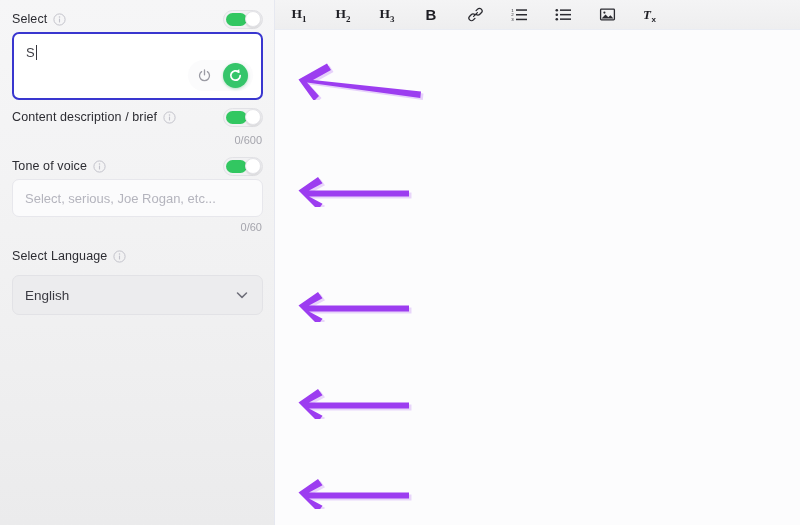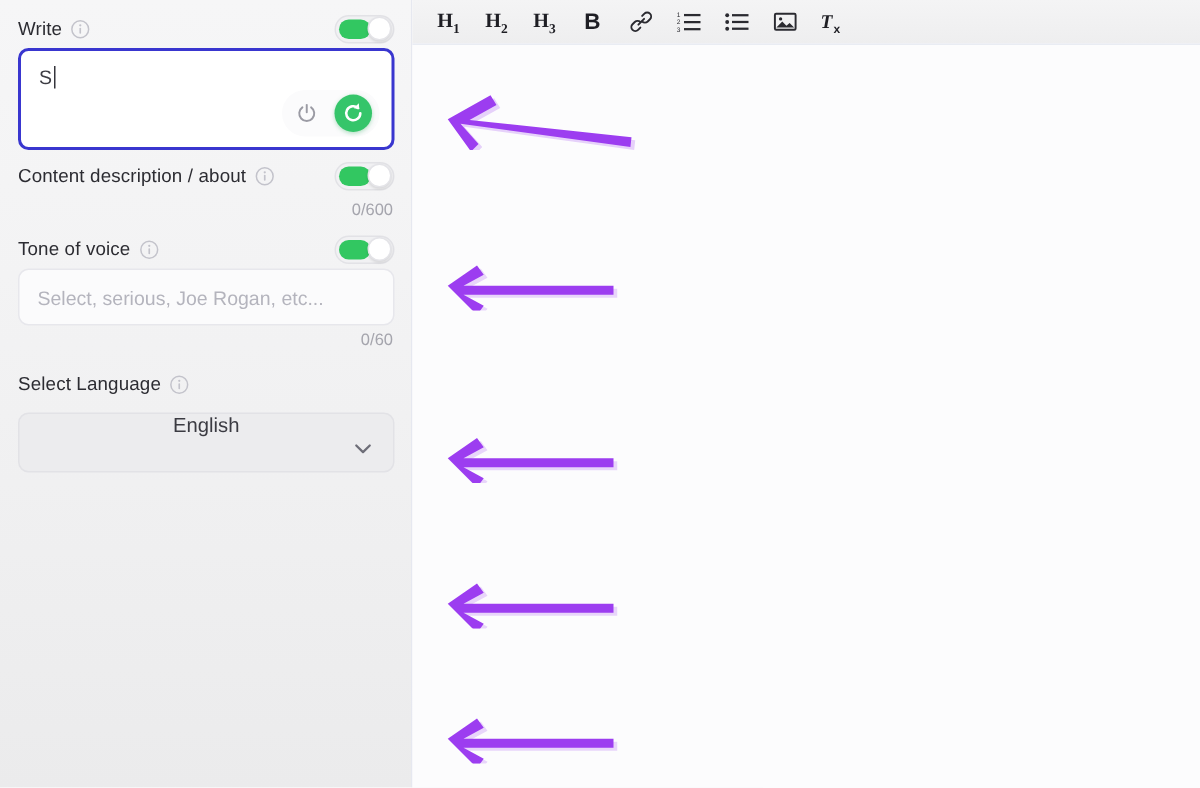--- a/index.html
+++ b/index.html
@@ -222,21 +222,21 @@
     height: 525px;
     background: #fcfcfd;
     display: flex;
     flex-direction: column;
   }
   .toolbar {
     height: 30px;
     box-sizing: border-box;
     display: flex;
     align-items: center;
-    gap: 0px;
+    gap: 12px;
     padding-left: 8px;
     background: linear-gradient(180deg, #f4f4f5 0%, #eeeeef 100%);
     border-bottom: 1px solid #e9ecf3;
   }
   .tool-btn {
     width: 32px;
     height: 26px;
     display: flex;
     align-items: center;
     justify-content: center;
@@ -274,21 +274,21 @@
 </style>
 </head>
 <body>
 
 <div id="app">
 
   <aside class="sidebar">
 
     <div class="field-group" style="padding-top:6px;">
       <div class="field-head">
-        <span class="field-label">Write</span>
+        <span class="field-label">Select</span>
         <span class="info-icon">
           <svg width="13" height="13" viewBox="0 0 13 13">
             <circle cx="6.5" cy="6.5" r="5.6" fill="none" stroke="#c3c3cb" stroke-width="1"></circle>
             <circle cx="6.5" cy="3.9" r="0.75" fill="#c3c3cb"></circle>
             <rect x="5.95" y="5.5" width="1.1" height="4" rx="0.5" fill="#c3c3cb"></rect>
           </svg>
         </span>
         <div class="toggle">
           <div class="track-fill"></div>
           <div class="knob"></div>
@@ -309,21 +309,21 @@
               <path d="M13.2 8.5a4.7 4.7 0 1 1-1.5-3.45" fill="none" stroke="#ffffff" stroke-width="1.7" stroke-linecap="round"></path>
               <path d="M12.2 1.9 L12.5 5.6 L8.9 5.1 Z" fill="#ffffff"></path>
             </svg>
           </div>
         </div>
       </div>
     </div>
 
     <div class="field-group" style="margin-top:4px;">
       <div class="field-head">
-        <span class="field-label">Content description / about</span>
+        <span class="field-label">Content description / brief</span>
         <span class="info-icon">
           <svg width="13" height="13" viewBox="0 0 13 13">
             <circle cx="6.5" cy="6.5" r="5.6" fill="none" stroke="#c3c3cb" stroke-width="1"></circle>
             <circle cx="6.5" cy="3.9" r="0.75" fill="#c3c3cb"></circle>
             <rect x="5.95" y="5.5" width="1.1" height="4" rx="0.5" fill="#c3c3cb"></rect>
           </svg>
         </span>
         <div class="toggle">
           <div class="track-fill"></div>
           <div class="knob"></div>
@@ -358,21 +358,21 @@
       <div class="field-head">
         <span class="field-label">Select Language</span>
         <span class="info-icon">
           <svg width="13" height="13" viewBox="0 0 13 13">
             <circle cx="6.5" cy="6.5" r="5.6" fill="none" stroke="#c3c3cb" stroke-width="1"></circle>
             <circle cx="6.5" cy="3.9" r="0.75" fill="#c3c3cb"></circle>
             <rect x="5.95" y="5.5" width="1.1" height="4" rx="0.5" fill="#c3c3cb"></rect>
           </svg>
         </span>
       </div>
-      <div class="select-box" style="margin-top:6px;flex-direction:column;">
+      <div class="select-box" style="margin-top:6px;">
         <span class="select-value">English</span>
         <span class="chev">
           <svg width="16" height="16" viewBox="0 0 16 16">
             <path d="M3.5 6 L8 10.4 L12.5 6" fill="none" stroke="#6e6e78" stroke-width="1.5" stroke-linecap="round" stroke-linejoin="round"></path>
           </svg>
         </span>
       </div>
     </div>
 
   </aside>

